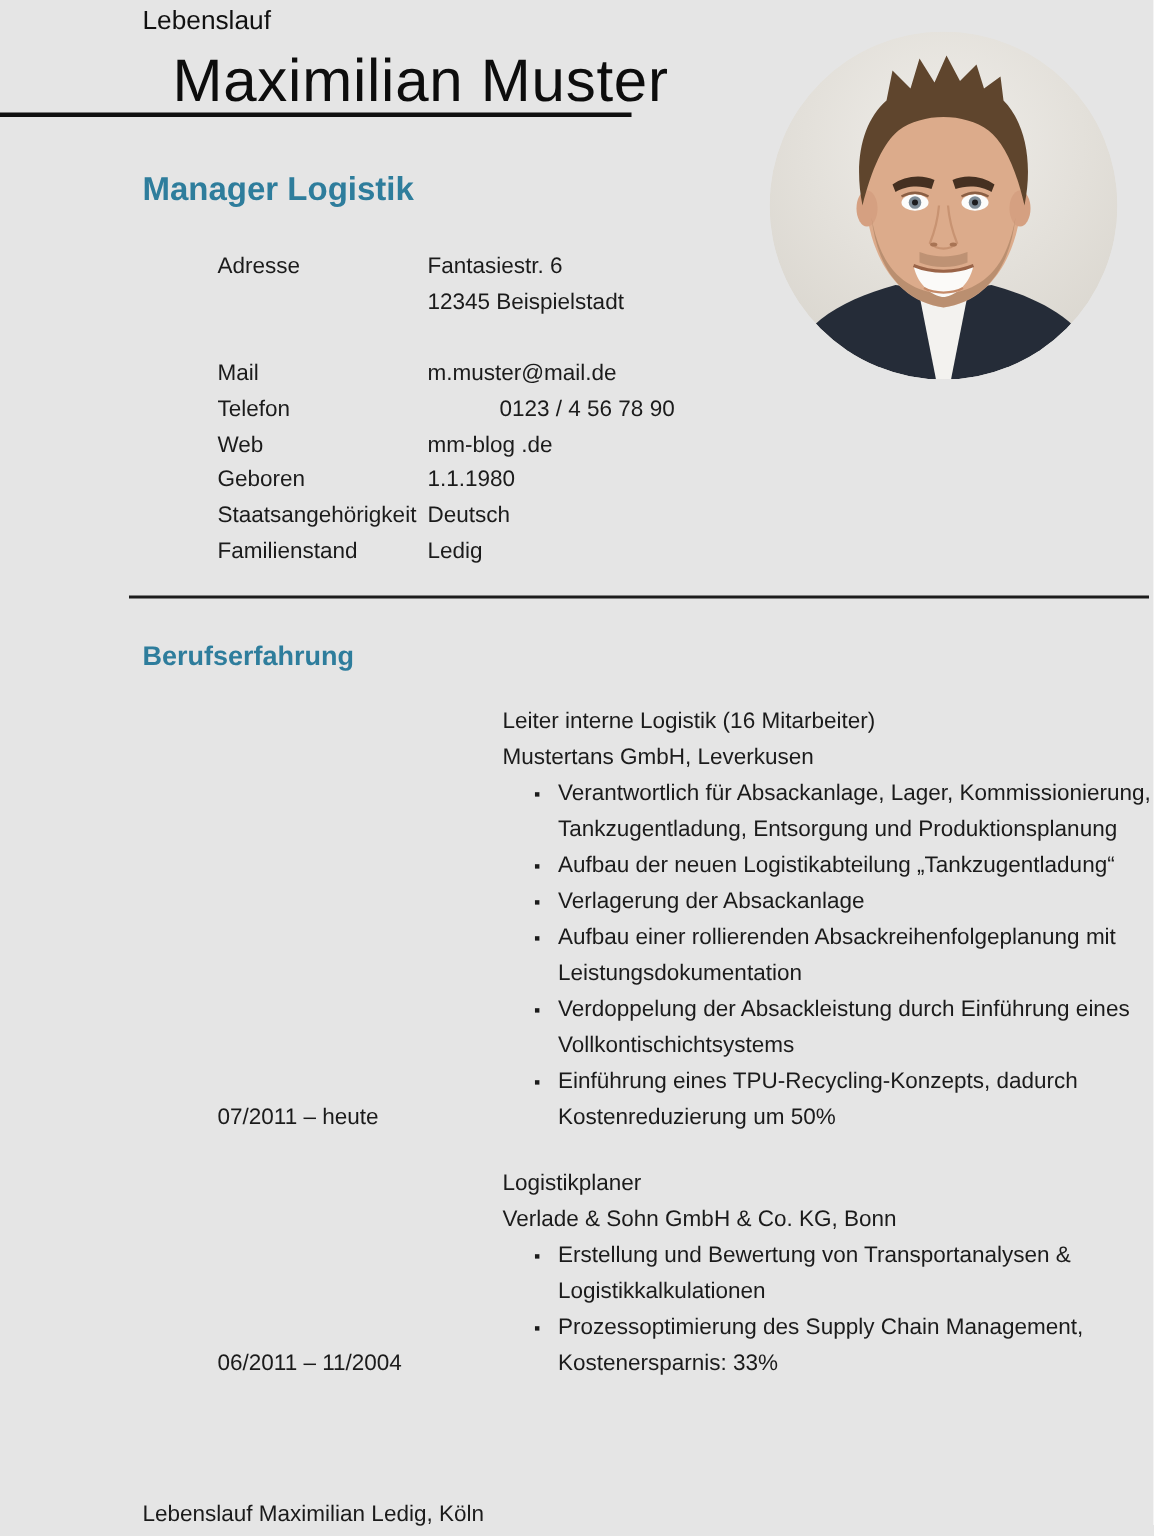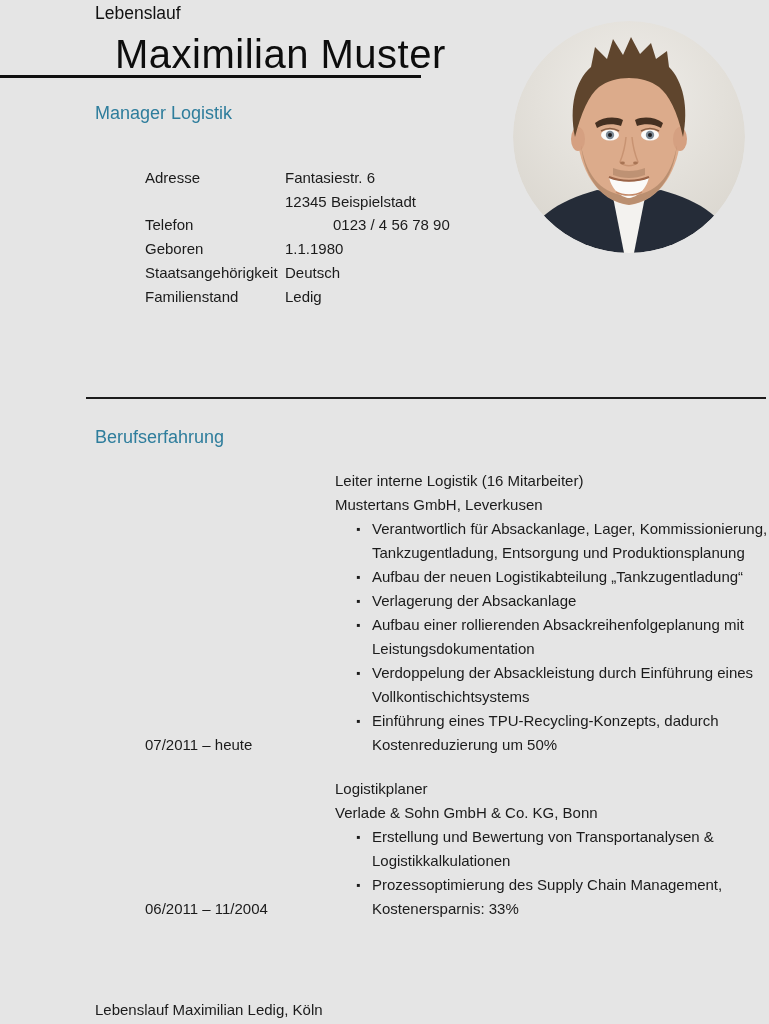--- a/index.html
+++ b/index.html
@@ -33,43 +33,43 @@
   }
 
   .photo {
     position:absolute; left:513px; top:21px;
     width:232px; height:232px; border-radius:50%;
     overflow:hidden;
   }
   .photo svg { display:block; }
 
   .role-heading {
-    position:absolute; left:95px; top:102px;
-    font-size:18px; line-height:22px; font-weight:400;
+    position:absolute; left:95px; top:115px;
+    font-size:22px; line-height:22px; font-weight:700;
   }
   .accent { color:#2e7d9c; }
 
   .contact {
     position:absolute; left:145px; top:166px; width:480px;
     line-height:23.7px;
   }
   .crow { white-space:nowrap; }
   .crow .clabel { display:inline-block; width:140px; vertical-align:top; }
   .crow .cvalue { display:inline-block; vertical-align:top; }
   .crow.gap { margin-top:23.7px; }
   .cvalue.indent { padding-left:48px; }
 
   .rule {
     position:absolute; left:86px; top:397px;
     width:680px; height:2px; background:#1c1c1c;
   }
 
   .section-heading {
     position:absolute; left:95px; top:426px;
-    font-size:18px; line-height:22px; font-weight:400;
+    font-size:18px; line-height:22px; font-weight:700;
   }
 
   .experience {
     position:absolute; left:145px; top:469px; width:624px;
   }
   .entry { display:flex; align-items:flex-end; }
   .entry + .entry { margin-top:20px; }
   .period { width:190px; flex:0 0 190px; }
   .details { width:434px; flex:0 0 434px; }
   .bullets { list-style:none; }
@@ -151,22 +151,28 @@
 
   <h2 class="role-heading accent">Manager Logistik</h2>
 
   <section class="contact">
     <div class="crow">
       <span class="clabel">Adresse</span><span class="cvalue">Fantasiestr. 6</span>
     </div>
     <div class="crow">
       <span class="clabel"></span><span class="cvalue">12345 Beispielstadt</span>
     </div>
+    <div class="crow gap">
+      <span class="clabel">Mail</span><span class="cvalue">m.muster@mail.de</span>
+    </div>
     <div class="crow">
       <span class="clabel">Telefon</span><span class="cvalue indent">0123 / 4 56 78 90</span>
+    </div>
+    <div class="crow">
+      <span class="clabel">Web</span><span class="cvalue">mm-blog .de</span>
     </div>
     <div class="crow">
       <span class="clabel">Geboren</span><span class="cvalue">1.1.1980</span>
     </div>
     <div class="crow">
       <span class="clabel">Staatsangehörigkeit</span><span class="cvalue">Deutsch</span>
     </div>
     <div class="crow">
       <span class="clabel">Familienstand</span><span class="cvalue">Ledig</span>
     </div>

